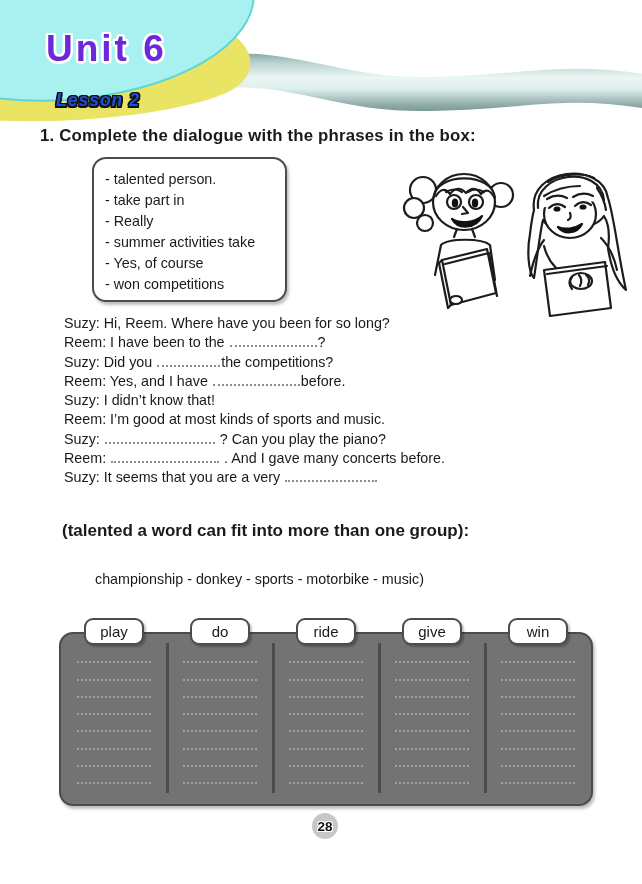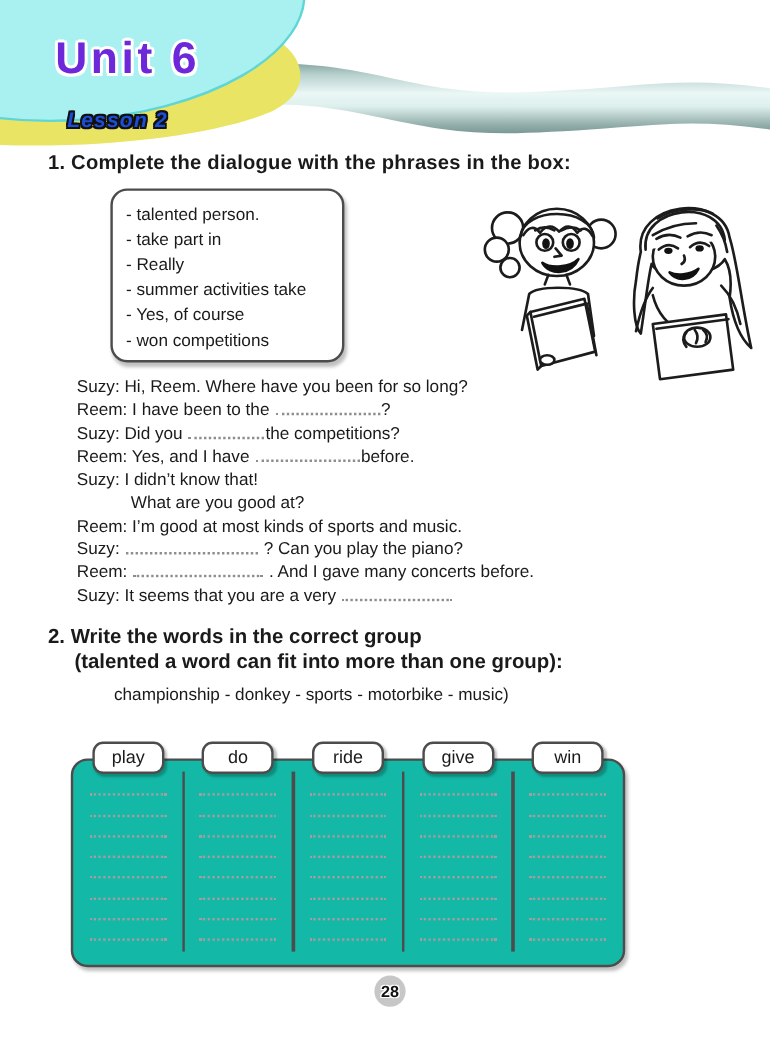--- a/index.html
+++ b/index.html
@@ -32,22 +32,22 @@
       vertical-align:baseline;margin:0 1px;}
 
   
   .ex2-title{position:absolute;left:40px;top:521px;font-size:17px;font-weight:bold;
       line-height:20.5px;white-space:nowrap;}
   .ex2-title .l2{padding-left:22px;}
   .wordbank{position:absolute;left:86px;top:570px;font-size:14.3px;line-height:18.5px;
       white-space:nowrap;}
   .wordbank .l2{padding-left:9px;}
 
-  .groups-box{position:absolute;left:59px;top:632px;width:462px;height:174px;
-      box-sizing:border-box;border:2.5px solid #4c4c4c;border-radius:14px;background:#14b8a6;
+  .groups-box{position:absolute;left:59px;top:632px;width:534px;height:174px;
+      box-sizing:border-box;border:2.5px solid #4c4c4c;border-radius:14px;background:#737373;
       box-shadow:2px 3px 3px rgba(0,0,0,0.25);display:flex;}
   .gcol{flex:1;position:relative;padding-top:12px;}
   .gcol:not(:last-child)::after{content:"";position:absolute;right:-1.5px;top:9px;bottom:11px;
       width:2.5px;background:#4c4c4c;}
   .glabel{position:absolute;top:-16px;left:50%;transform:translateX(-50%);
       min-width:60px;height:27px;line-height:23px;box-sizing:border-box;padding:0 9px;
       text-align:center;background:#fff;border:2.5px solid #4c4c4c;border-radius:9px;
       font-size:15px;box-shadow:2px 2px 2px rgba(0,0,0,0.25);white-space:nowrap;}
   .dotrow{height:17.3px;width:70%;margin:0 auto;box-sizing:border-box;
       border-bottom:2px dotted #9f9f9f;}
@@ -146,29 +146,27 @@
       <path d="M174,127 Q169,133 174,139 M188,125 Q193,129 190,135 M181,125 Q185,130 182,136"></path>
     </g>
   </svg>
 
   <div class="dialogue">
       <div class="dline"><span>Suzy: Hi, Reem. Where have you been for so long?</span></div>
       <div class="dline"><span>Reem: I have been to the </span><span class="blank" style="width: 87px;"></span><span>?</span></div>
       <div class="dline"><span>Suzy: Did you </span><span class="blank" style="width: 63px;"></span><span>the competitions?</span></div>
       <div class="dline"><span>Reem: Yes, and I have </span><span class="blank" style="width: 87px;"></span><span>before.</span></div>
       <div class="dline"><span>Suzy: I didn’t know that!</span></div>
-      <div class="dline" style="padding-left: 45px;"><span>What are you good at?</span></div>
       <div class="dline"><span>Reem: I’m good at most kinds of sports and music.</span></div>
       <div class="dline"><span>Suzy: </span><span class="blank" style="width: 110px;"></span><span> ? Can you play the piano?</span></div>
       <div class="dline"><span>Reem: </span><span class="blank" style="width: 108px;"></span><span> . And I gave many concerts before.</span></div>
       <div class="dline"><span>Suzy: It seems that you are a very </span><span class="blank" style="width: 92px;"></span></div>
     </div>
 
   <div class="ex2-title">
-    <div>2. Write the words in the correct group</div>
     <div class="l2">(talented a word can fit into more than one group):</div>
   </div>
   <div class="wordbank">
     <div class="l2">championship - donkey - sports - motorbike - music)</div>
   </div>
 
   <div class="groups-box">
       <div class="gcol">
         <div class="glabel">play</div>
         <div class="dotrow"></div>

